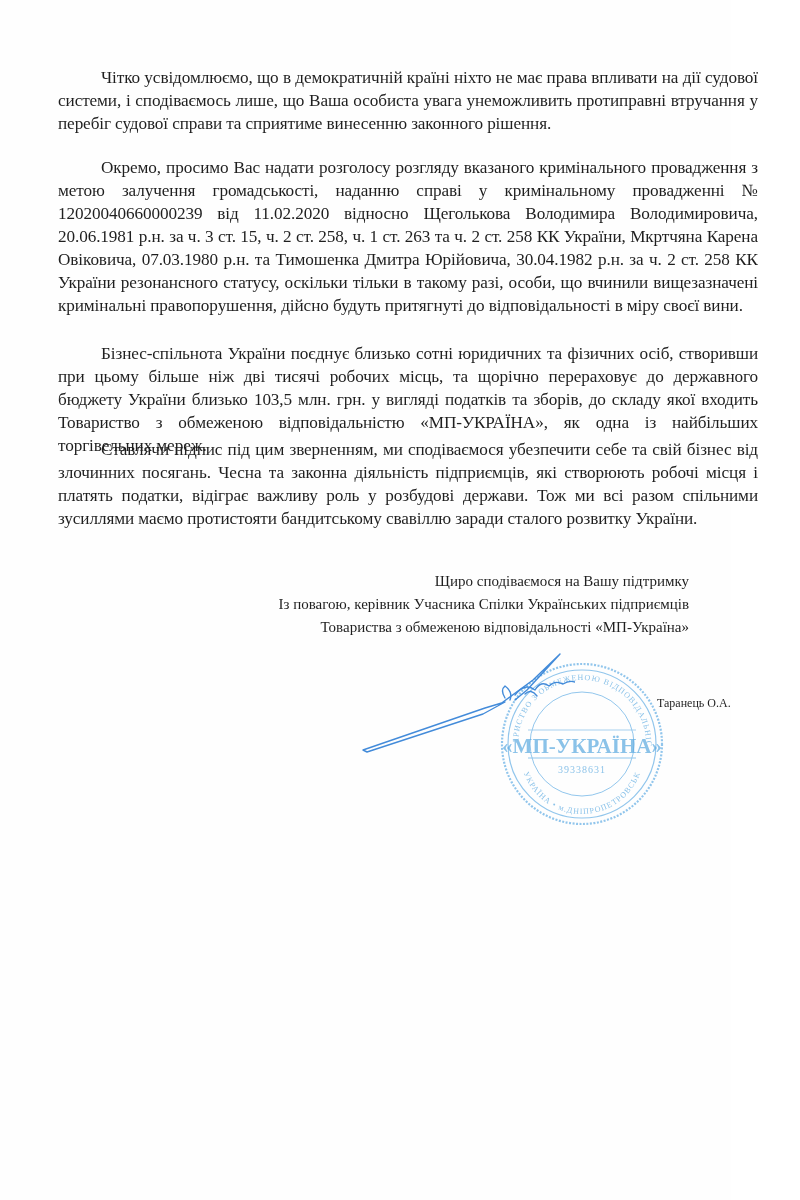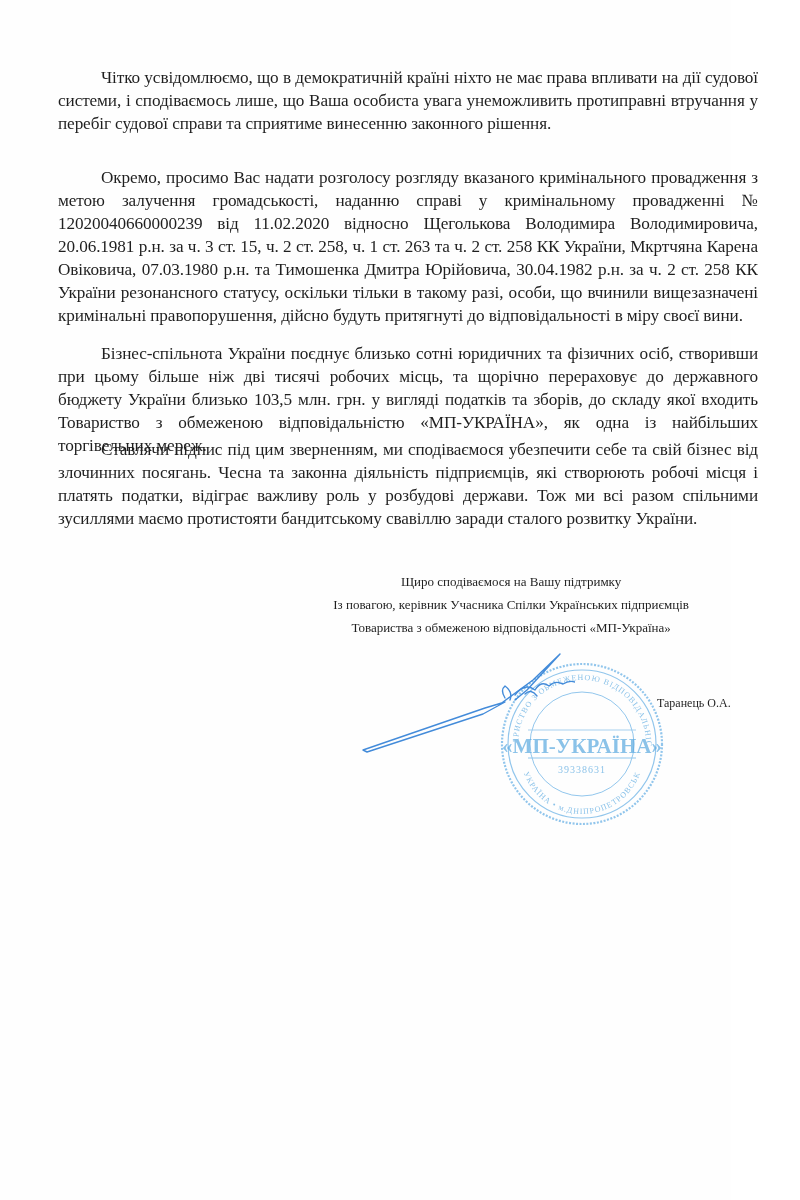--- a/index.html
+++ b/index.html
@@ -28,29 +28,29 @@
       font-size: 17.2px;
       line-height: 23px;
       text-align: justify;
       letter-spacing: -0.1px;
     }
     .body-text p {
       margin: 0;
       text-indent: 43px;
     }
     #p1 { top: 66px; }
-    #p2 { top: 166px; }
+    #p2 { top: 156px; }
     #p3 { top: 342px; }
     #p4 { top: 438px; }
     .closing {
       position: absolute;
       right: 42px;
       top: 570px;
-      text-align: center;
-      font-size: 13px;
+      text-align: right;
+      font-size: 15px;
       line-height: 23px;
     }
     .closing div { white-space: nowrap; }
     .signer {
       position: absolute;
       left: 657px;
       top: 692px;
       font-size: 12px;
       line-height: 23px;
       white-space: nowrap;

